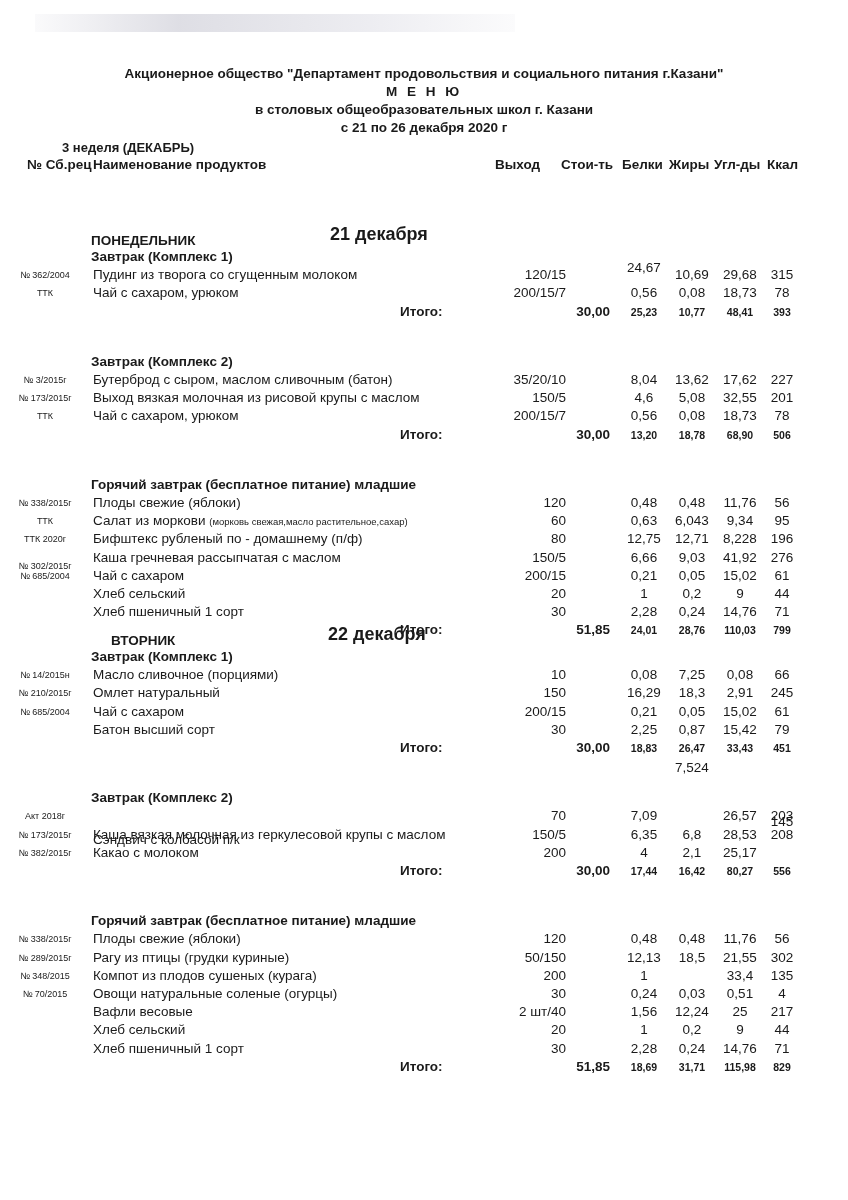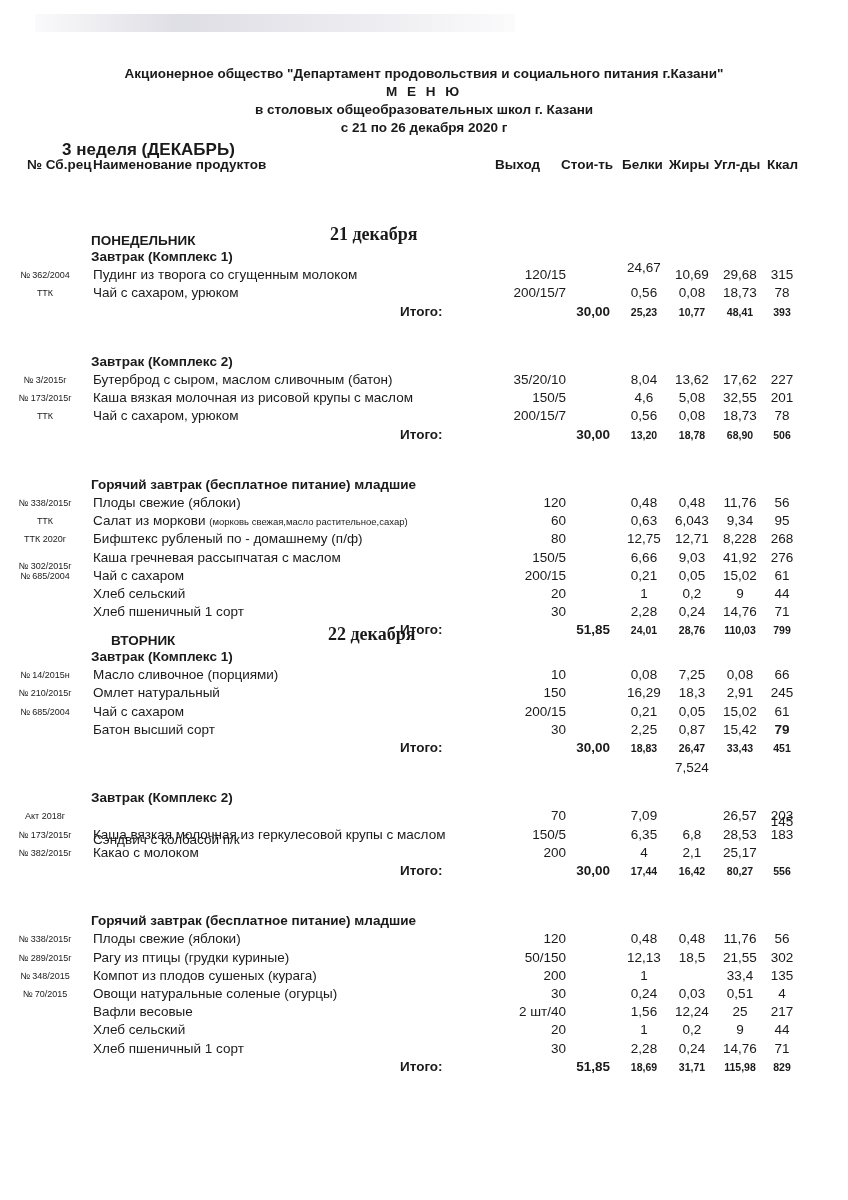--- a/index.html
+++ b/index.html
@@ -5,25 +5,25 @@
   html, body { margin: 0; padding: 0; background: #ffffff; }
   body { width: 848px; height: 1200px; position: relative; overflow: hidden;
          font-family: "Liberation Sans", sans-serif; color: #1a1a1a; }
   .scan-strip { position: absolute; left: 35px; top: 14px; width: 480px; height: 18px;
     background: linear-gradient(90deg, rgba(230,230,236,0.2), rgba(214,214,222,0.8) 30%, rgba(225,225,232,0.6) 70%, rgba(235,235,240,0.2)); }
   .head-line { position: absolute; left: 0; width: 848px; text-align: center; font-weight: bold; font-size: 13.5px; }
   .h1 { top: 66px; }
   .h2 { top: 84px; letter-spacing: 3px; }
   .h3 { top: 102px; }
   .h4 { top: 120px; }
-  .week { position: absolute; left: 62px; top: 140px; font-weight: bold; font-size: 17px; }
+  .week { position: absolute; left: 62px; top: 140px; font-weight: bold; font-size: 13px; }
   .colhead { position: absolute; top: 157px; font-weight: bold; font-size: 13.5px; white-space: nowrap; }
   .abs { position: absolute; white-space: nowrap; }
   .day-name { font-weight: bold; font-size: 13.5px; left: 91px; }
-  .day-date { font-family: Liberation Serif, serif; font-weight: bold; font-size: 18px; }
+  .day-date { font-family: Liberation Sans, sans-serif; font-weight: bold; font-size: 18px; }
   .sec-title { font-weight: bold; font-size: 13.5px; left: 91px; }
   .code { font-size: 9px; text-align: center; width: 86px; left: 2px; }
   .name { font-size: 13.5px; left: 93px; }
   .name small { font-size: 9.5px; }
   .out { font-size: 13.5px; text-align: right; width: 110px; left: 456px; }
   .num { font-size: 13.5px; text-align: center; }
   .c-b { left: 617px; width: 54px; }
   .c-f { left: 665px; width: 54px; }
   .c-u { left: 713px; width: 54px; }
   .c-k { left: 757px; width: 50px; }
@@ -77,21 +77,21 @@
     <div class="abs tnum c-k" style="top: 305.6px;">393</div>
     <div class="abs sec-title" style="top: 353.8px;">Завтрак (Комплекс 2)</div>
     <div class="abs code" style="top: 375px;">№ 3/2015г</div>
     <div class="abs name" style="top: 372px;"><span>Бутерброд с сыром, маслом сливочным (батон)</span></div>
     <div class="abs out" style="top: 372px;">35/20/10</div>
     <div class="abs num c-b" style="top: 372px;">8,04</div>
     <div class="abs num c-f" style="top: 372px;">13,62</div>
     <div class="abs num c-u" style="top: 372px;">17,62</div>
     <div class="abs num c-k" style="top: 372px;">227</div>
     <div class="abs code" style="top: 393.2px;">№ 173/2015г</div>
-    <div class="abs name" style="top: 390.2px;"><span>Каша вязкая молочная из рисовой крупы с маслом</span></div>
+    <div class="abs name" style="top: 390.2px;"><span>Выход вязкая молочная из рисовой крупы с маслом</span></div>
     <div class="abs out" style="top: 390.2px;">150/5</div>
     <div class="abs num c-b" style="top: 390.2px;">4,6</div>
     <div class="abs num c-f" style="top: 390.2px;">5,08</div>
     <div class="abs num c-u" style="top: 390.2px;">32,55</div>
     <div class="abs num c-k" style="top: 390.2px;">201</div>
     <div class="abs code" style="top: 411.4px;">ТТК</div>
     <div class="abs name" style="top: 408.4px;"><span>Чай с сахаром, урюком</span></div>
     <div class="abs out" style="top: 408.4px;">200/15/7</div>
     <div class="abs num c-b" style="top: 408.4px;">0,56</div>
     <div class="abs num c-f" style="top: 408.4px;">0,08</div>
@@ -117,21 +117,21 @@
     <div class="abs num c-b" style="top: 513.2px;">0,63</div>
     <div class="abs num c-f" style="top: 513.2px;">6,043</div>
     <div class="abs num c-u" style="top: 513.2px;">9,34</div>
     <div class="abs num c-k" style="top: 513.2px;">95</div>
     <div class="abs code" style="top: 534.4px;">ТТК 2020г</div>
     <div class="abs name" style="top: 531.4px;"><span>Бифштекс рубленый по - домашнему (п/ф)</span></div>
     <div class="abs out" style="top: 531.4px;">80</div>
     <div class="abs num c-b" style="top: 531.4px;">12,75</div>
     <div class="abs num c-f" style="top: 531.4px;">12,71</div>
     <div class="abs num c-u" style="top: 531.4px;">8,228</div>
-    <div class="abs num c-k" style="top: 531.4px;">268</div>
+    <div class="abs num c-k" style="top: 531.4px;">196</div>
     <div class="abs code" style="top: 552.6px; margin-top: 8px;">№ 302/2015г</div>
     <div class="abs name" style="top: 549.6px;"><span>Каша гречневая рассыпчатая с маслом</span></div>
     <div class="abs out" style="top: 549.6px;">150/5</div>
     <div class="abs num c-b" style="top: 549.6px;">6,66</div>
     <div class="abs num c-f" style="top: 549.6px;">9,03</div>
     <div class="abs num c-u" style="top: 549.6px;">41,92</div>
     <div class="abs num c-k" style="top: 549.6px;">276</div>
     <div class="abs code" style="top: 570.8px;">№ 685/2004</div>
     <div class="abs name" style="top: 567.8px;"><span>Чай с сахаром</span></div>
     <div class="abs out" style="top: 567.8px;">200/15</div>
@@ -182,42 +182,42 @@
     <div class="abs num c-b" style="top: 703.6px;">0,21</div>
     <div class="abs num c-f" style="top: 703.6px;">0,05</div>
     <div class="abs num c-u" style="top: 703.6px;">15,02</div>
     <div class="abs num c-k" style="top: 703.6px;">61</div>
     <div class="abs code" style="top: 724.8px;"></div>
     <div class="abs name" style="top: 721.8px;"><span>Батон высший сорт</span></div>
     <div class="abs out" style="top: 721.8px;">30</div>
     <div class="abs num c-b" style="top: 721.8px;">2,25</div>
     <div class="abs num c-f" style="top: 721.8px;">0,87</div>
     <div class="abs num c-u" style="top: 721.8px;">15,42</div>
-    <div class="abs num c-k" style="top: 721.8px; font-weight: bold;">79</div>
+    <div class="abs num c-k" style="top: 721.8px;">79</div>
     <div class="abs total-label" style="top: 740px;">Итого:</div>
     <div class="abs total-cost" style="top: 740px;">30,00</div>
     <div class="abs tnum c-b" style="top: 742px;">18,83</div>
     <div class="abs tnum c-f" style="top: 742px;">26,47</div>
     <div class="abs tnum c-u" style="top: 742px;">33,43</div>
     <div class="abs tnum c-k" style="top: 742px;">451</div>
     <div class="abs sec-title" style="top: 790.2px;">Завтрак (Комплекс 2)</div>
     <div class="abs code" style="top: 811.4px;">Акт 2018г</div>
     <div class="abs name" style="top: 808.4px; margin-top: 24px;"><span>Сэндвич с колбасой п/к</span></div>
     <div class="abs out" style="top: 808.4px;">70</div>
     <div class="abs num c-b" style="top: 808.4px;">7,09</div>
     <div class="abs num c-f" style="top: 760px;">7,524</div>
     <div class="abs num c-u" style="top: 808.4px;">26,57</div>
     <div class="abs num c-k" style="top: 808.4px;">203</div>
     <div class="abs code" style="top: 829.6px;">№ 173/2015г</div>
     <div class="abs name" style="top: 826.6px;"><span>Каша вязкая молочная из геркулесовой крупы с маслом</span></div>
     <div class="abs out" style="top: 826.6px;">150/5</div>
     <div class="abs num c-b" style="top: 826.6px;">6,35</div>
     <div class="abs num c-f" style="top: 826.6px;">6,8</div>
     <div class="abs num c-u" style="top: 826.6px;">28,53</div>
-    <div class="abs num c-k" style="top: 826.6px;">183</div>
+    <div class="abs num c-k" style="top: 826.6px;">208</div>
     <div class="abs code" style="top: 847.8px;">№ 382/2015г</div>
     <div class="abs name" style="top: 844.8px;"><span>Какао с молоком</span></div>
     <div class="abs out" style="top: 844.8px;">200</div>
     <div class="abs num c-b" style="top: 844.8px;">4</div>
     <div class="abs num c-f" style="top: 844.8px;">2,1</div>
     <div class="abs num c-u" style="top: 844.8px;">25,17</div>
     <div class="abs num c-k" style="top: 814px;">145</div>
     <div class="abs total-label" style="top: 863px;">Итого:</div>
     <div class="abs total-cost" style="top: 863px;">30,00</div>
     <div class="abs tnum c-b" style="top: 865px;">17,44</div>

